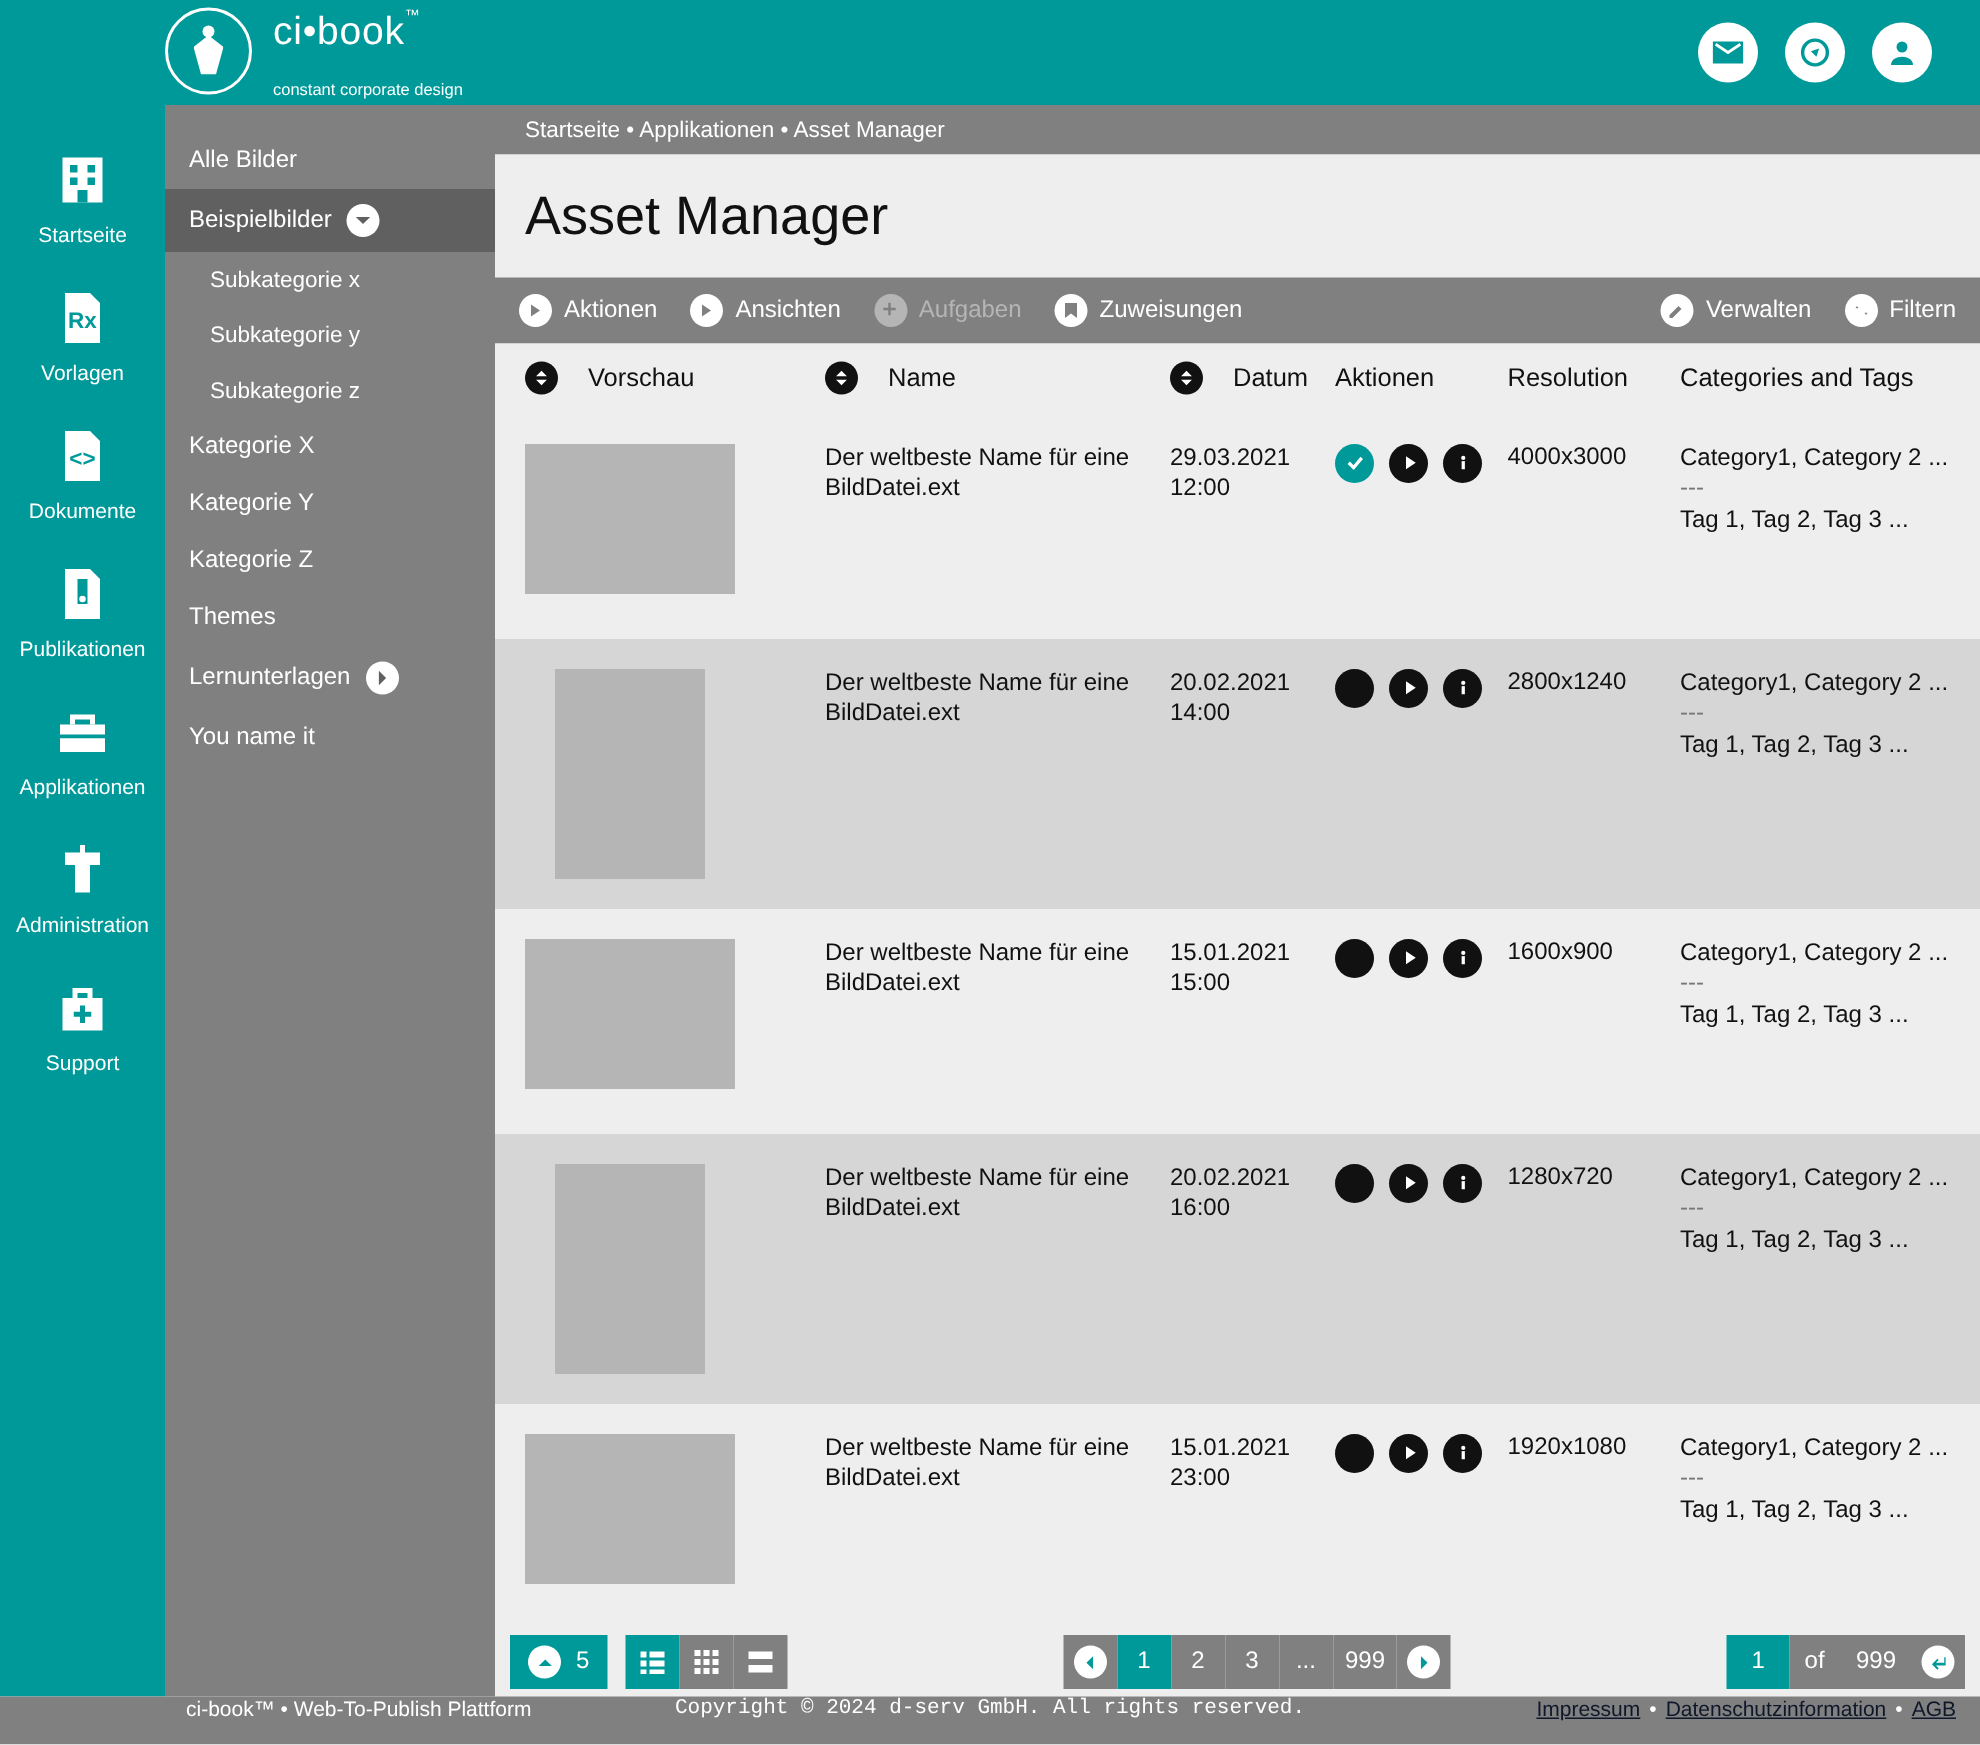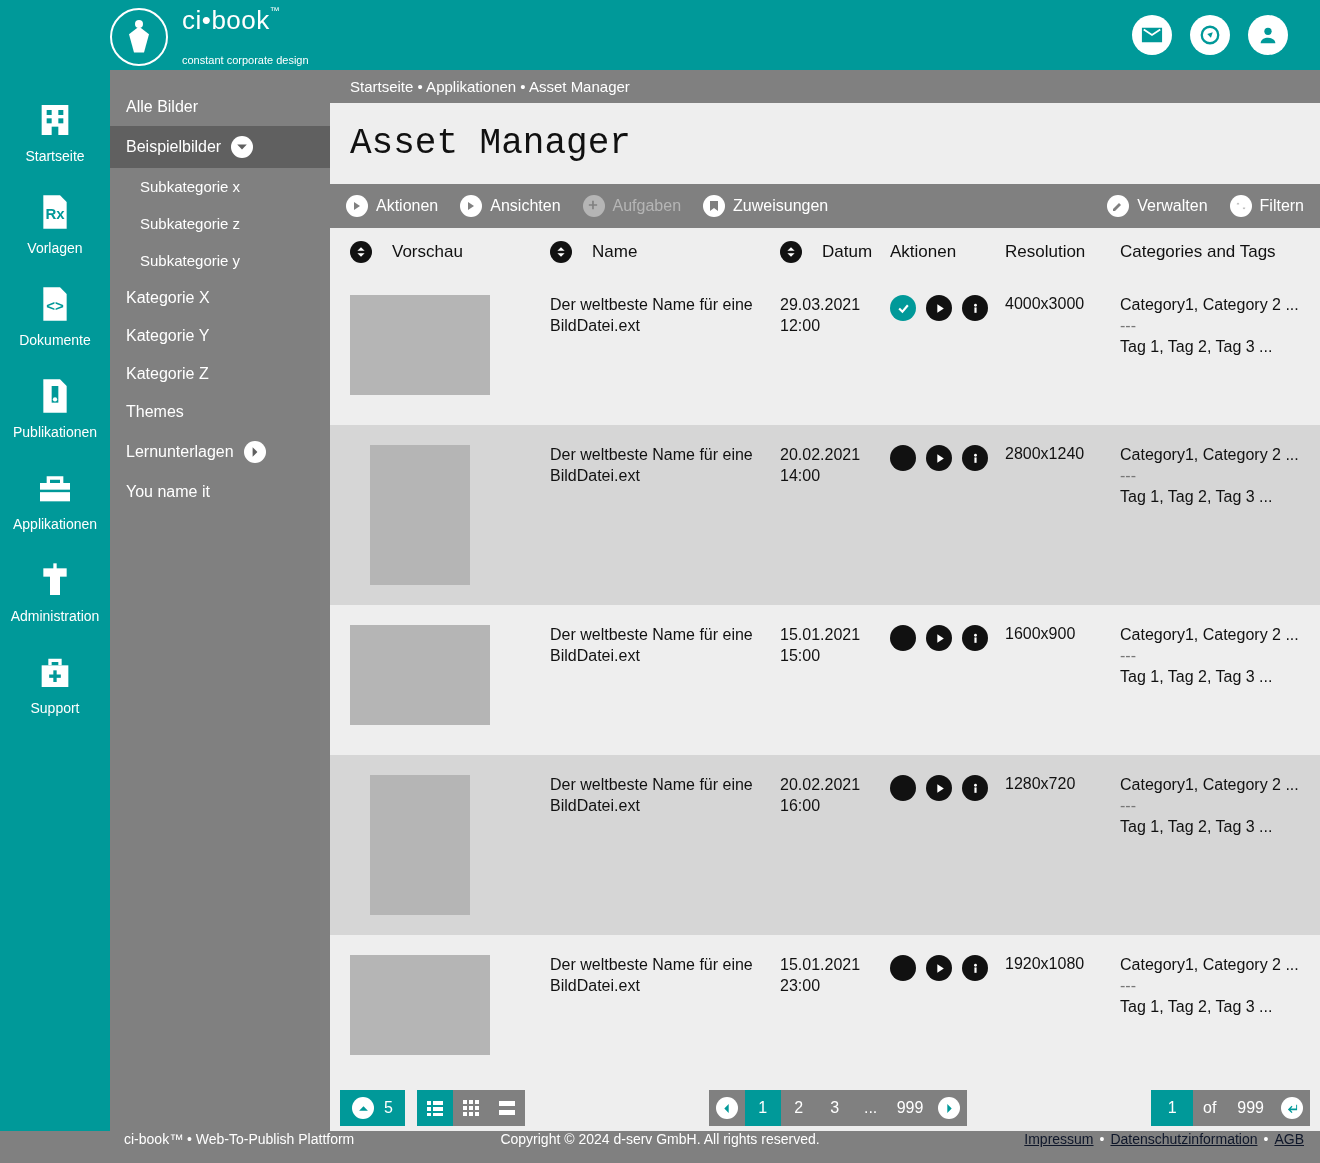--- a/index.html
+++ b/index.html
@@ -1,20 +1,20 @@
 <!DOCTYPE html>
 <html><head>
 <meta charset="utf-8">
 <style>
 * { box-sizing: border-box; margin: 0; padding: 0; font-family: Arial, Helvetica, sans-serif; }
 html, body { width: 1320px; height: 1163px; overflow: hidden; background: #fff; }
 
 
 .header { height: 70px; background: #009999; display: flex; align-items: center; padding: 0 32px 0 110px; }
-.logo-area { display: flex; align-items: flex-end; gap: 14px; }
+.logo-area { display: flex; align-items: flex-start; gap: 14px; }
 .logo-circle { width: 58px; height: 58px; border: 2px solid #fff; border-radius: 50%; display: flex; align-items: center; justify-content: center; }
 .logo-figure { width: 30px; height: 40px; position: relative; }
 .logo-figure::before { content:''; position:absolute; top:3px; left:11px; width:8px; height:8px; background:#fff; border-radius:50%; }
 .logo-figure::after { content:''; position:absolute; top:10px; left:5px; width:20px; height:26px; background:#fff; clip-path: polygon(50% 0,100% 30%,75% 100%,25% 100%,0 30%); }
 .brand { display:flex; flex-direction:column; }
 .brand-name { color:#fff; font-size:26px; font-weight:400; letter-spacing:0.5px; }
 .brand-name sup { font-size:10px; vertical-align: top; }
 .brand-sub { color:#fff; font-size:11px; margin-top:18px; }
 .header-gap { flex:1; }
 .header-icons { display:flex; gap:18px; }
@@ -34,21 +34,21 @@
 .secondary-nav { width:220px; background:#808080; color:#fff; padding-top:18px; }
 .sn-item { padding:10px 16px; font-size:16px; cursor:pointer; display:flex; align-items:center; gap:10px; }
 .sn-item.active { background:#606060; }
 .sn-sub { padding-left:30px; font-size:15px; }
 .sn-chevron { display:inline-flex; width:22px; height:22px; background:#fff; border-radius:50%; align-items:center; justify-content:center; }
 .sn-chevron svg { width:12px; height:12px; fill:#606060; }
 
 
 .main { flex:1; display:flex; flex-direction:column; background:#eee; }
 .breadcrumb { background:#808080; color:#fff; font-size:15px; padding:8px 20px; }
-.page-title { background:#eee; color:#111; font-size:36px; padding:20px 20px 20px 20px; font-weight:400;font-family:Liberation Mono, monospace; }
+.page-title { background:#eee; color:#111; font-size:36px; padding:20px 20px 20px 20px; font-weight:400; }
 
 
 .toolbar { background:#808080; height:50px; display:flex; align-items:center; padding:0 16px; gap:22px; }
 .tb-group { display:flex; gap:22px; }
 .tb-btn { display:flex; align-items:center; gap:8px; color:#fff; font-size:16px; cursor:pointer; }
 .tb-btn.disabled { color:#b5b5b5; }
 .tb-ic { width:22px; height:22px; border-radius:50%; background:#fff; display:inline-flex; align-items:center; justify-content:center; }
 .tb-btn.disabled .tb-ic { background:#b5b5b5; }
 .tb-ic svg { width:12px; height:12px; fill:#808080; }
 .tb-spacer { flex:1; }
@@ -95,21 +95,21 @@
 .pg-of { height:36px; background:#808080; color:#fff; display:flex; align-items:center; padding:0 10px; gap:6px; font-size:16px; }
 .pg-go { height:36px; width:36px; background:#808080; display:flex; align-items:center; justify-content:center; cursor:pointer; }
 .pg-flex { flex:1; }
 
 
 .footer { height:32px; background:#808080; color:#fff; display:flex; align-items:flex-start; padding:0 16px; font-size:14px; }
 .footer .f-spacer { flex:1; }
 .footer a { color:#0f172a; text-decoration:underline; cursor:pointer; }
 .footer .dot { margin:0 6px; }
 .footer-left { padding-left:108px;}
-.footer-center { position:absolute; left:50%; transform:translateX(-50%); }
+.footer-center { position:absolute; left:50%; transform:translateX(-50%);font-family:Liberation Mono, monospace; }
 </style>
 </head>
 <body>
 
 <div class="header">
   <div class="logo-area">
     <div class="logo-circle">
       <div class="logo-figure"></div>
     </div>
     <div class="brand">
@@ -213,24 +213,24 @@
         <span class="sn-chevron">
           <svg viewBox="0 0 10 10">
             <path d="M1 3l4 4 4-4z"></path>
           </svg>
         </span>
       </div>
       <div class="sn-item sn-sub">
         <span>Subkategorie x</span>
       </div>
       <div class="sn-item sn-sub">
+        <span>Subkategorie y</span>
+      </div>
+      <div class="sn-item sn-sub">
         <span>Subkategorie z</span>
-      </div>
-      <div class="sn-item sn-sub">
-        <span>Subkategorie y</span>
       </div>
       <div class="sn-item">
         <span>Kategorie X</span>
       </div>
       <div class="sn-item">
         <span>Kategorie Y</span>
       </div>
       <div class="sn-item">
         <span>Kategorie Z</span>
       </div>

